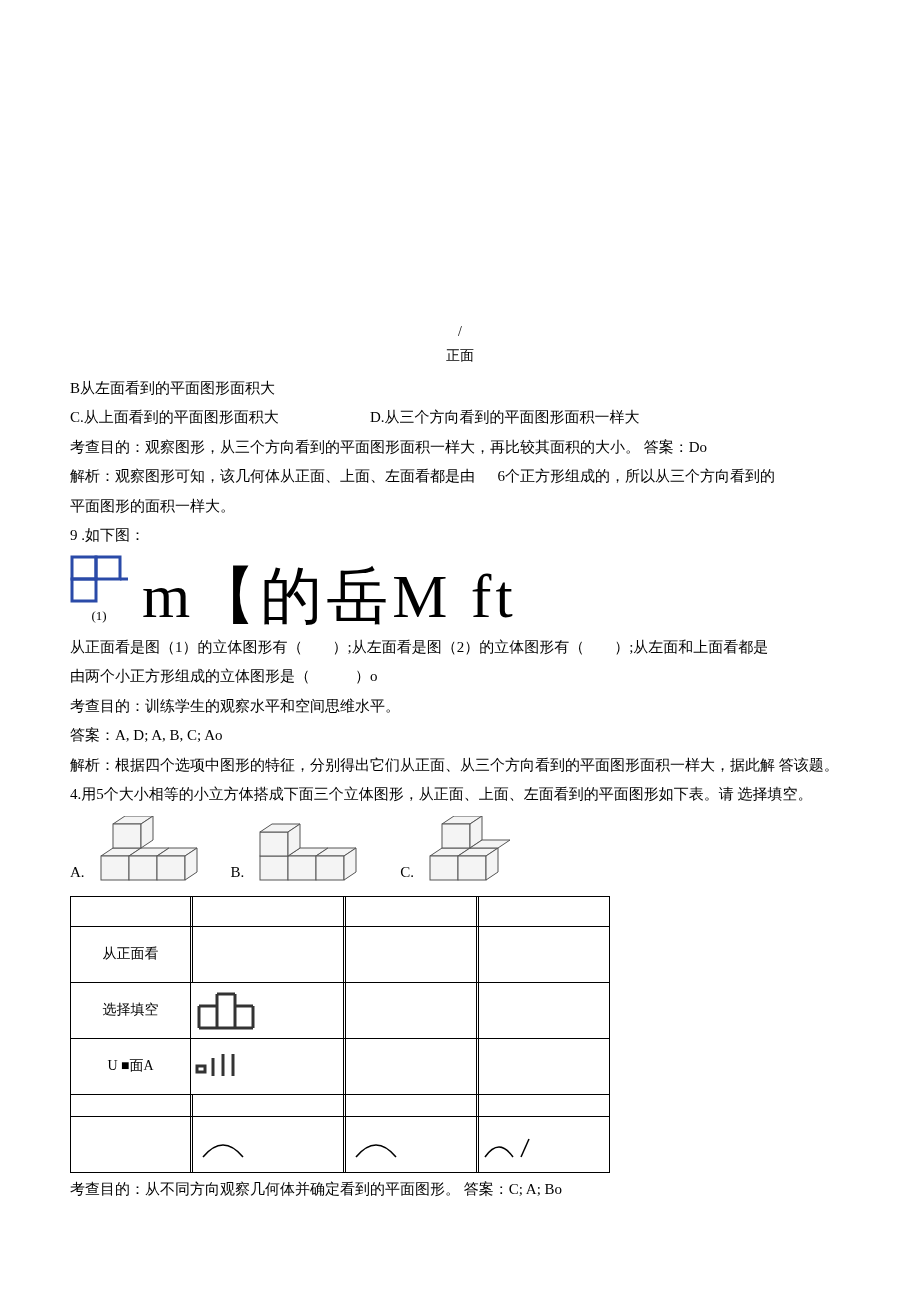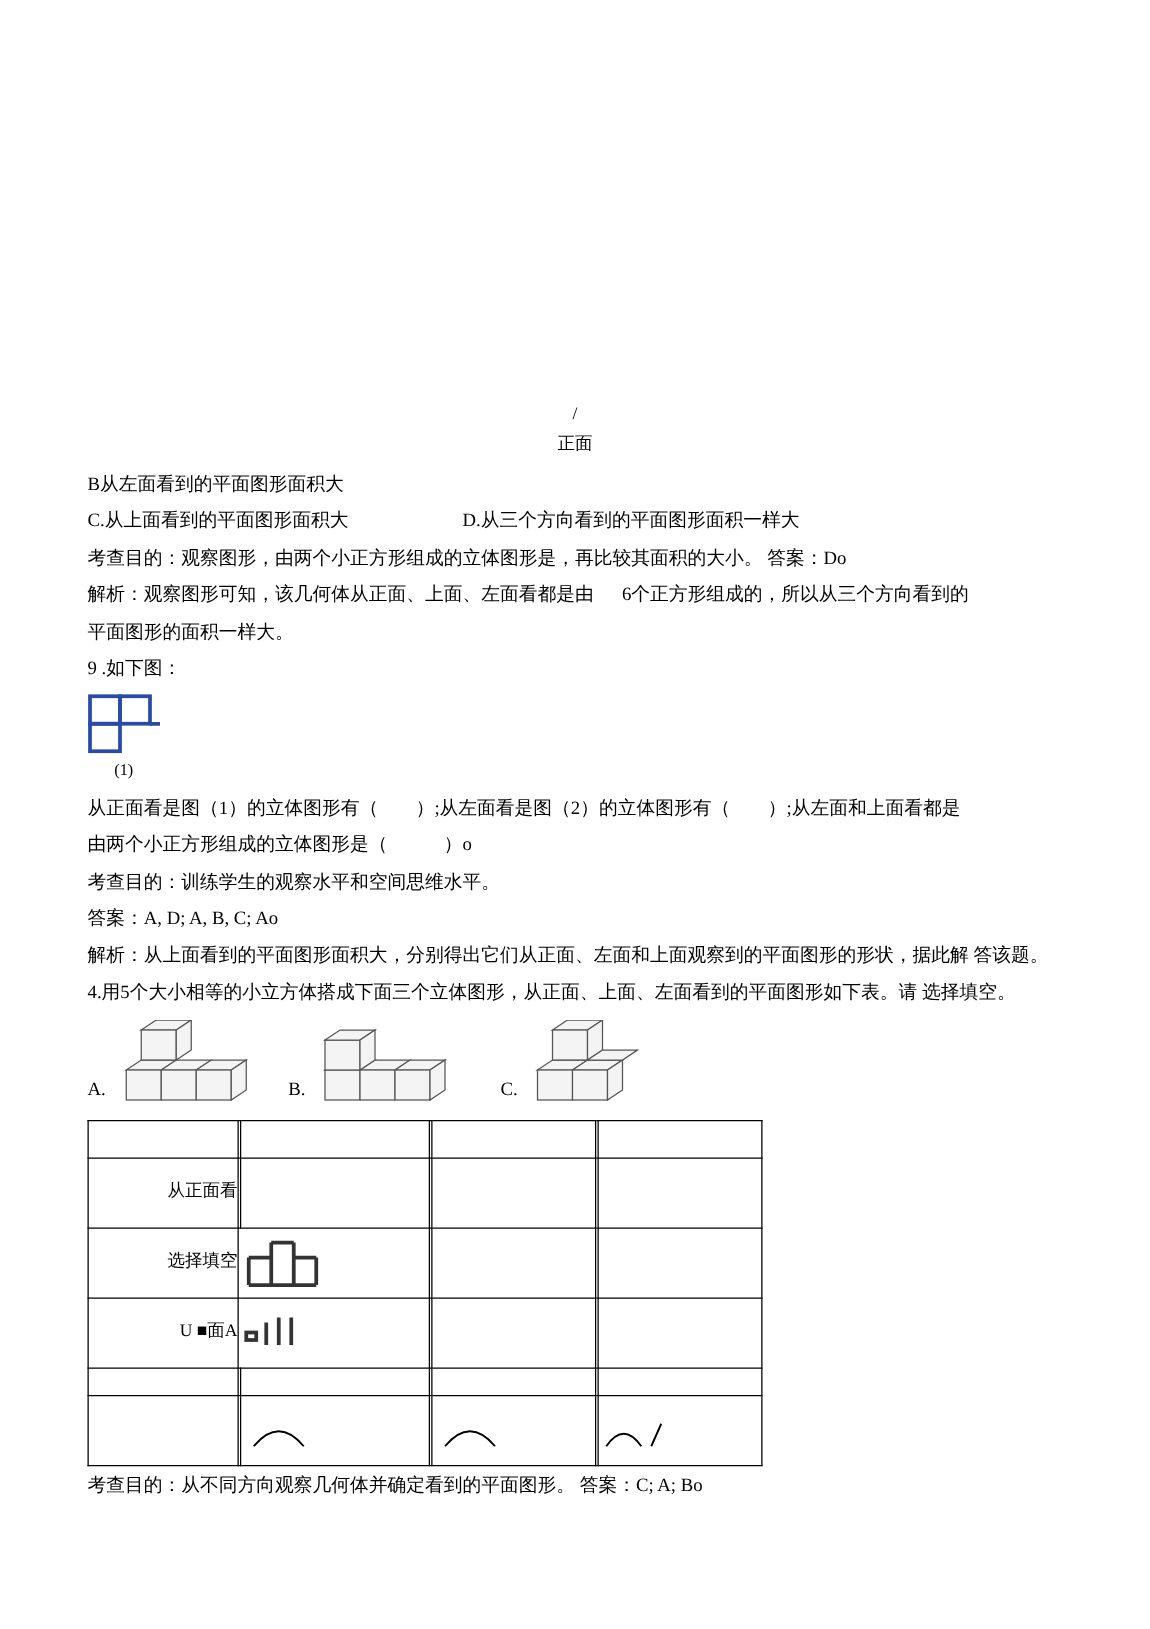--- a/index.html
+++ b/index.html
@@ -44,21 +44,21 @@
   .opt-letter { font-size: 15px; margin-right: 2px; }
   table.views {
     border-collapse: collapse;
     width: 540px;
     margin: 10px 0 4px 0;
   }
   table.views td, table.views th {
     border: 1px solid #000;
     height: 56px;
     font-size: 14px;
-    text-align: right;
+    text-align: center;
     vertical-align: middle;
   }
   table.views td.lbl { width: 120px; }
   table.views tr.head td { height: 30px; }
   table.views tr.blank td { height: 22px; }
   svg { display: block; }
 </style>
 </head>
 <body>
 
@@ -68,21 +68,21 @@
 </div>
 
 <div class="line label-pair">
   <span>B从左面看到的平面图形面积大</span>
 </div>
 <div class="line label-pair">
   <span class="left">C.从上面看到的平面图形面积大</span>
   <span>D.从三个方向看到的平面图形面积一样大</span>
 </div>
 
-<div class="line">考查目的：观察图形，由两个小正方形组成的立体图形是，再比较其面积的大小。 答案：Do</div>
+<div class="line">考查目的：观察图形，从三个方向看到的平面图形面积一样大，再比较其面积的大小。 答案：Do</div>
 <div class="line">
   <span>解析：观察图形可知，该几何体从正面、上面、左面看都是由</span>
   &nbsp;&nbsp;&nbsp;&nbsp;
   <span>6个正方形组成的，所以从三个方向看到的</span>
 </div>
 <div class="line">平面图形的面积一样大。</div>
 
 <div class="line">9 .如下图：</div>
 
 <div class="big-glyph-row">
@@ -90,33 +90,34 @@
     <svg width="58" height="48">
       <g fill="none" stroke="#2a4aa8" stroke-width="3">
         <rect x="2" y="2" width="24" height="22"></rect>
         <rect x="26" y="2" width="24" height="22"></rect>
         <rect x="2" y="24" width="24" height="22"></rect>
         <line x1="50" y1="24" x2="58" y2="24"></line>
       </g>
     </svg>
     <div class="sub-label">(1)</div>
   </div>
+  <div class="big-text">m【的岳M ft</div>
 </div>
 
 <div class="line">
   <span>从正面看是图（1）的立体图形有（</span>
   &nbsp;&nbsp;&nbsp;&nbsp;&nbsp;&nbsp;
   <span>）;从左面看是图（2）的立体图形有（</span>
   &nbsp;&nbsp;&nbsp;&nbsp;&nbsp;&nbsp;
   <span>）;从左面和上面看都是</span>
 </div>
 <div class="line">由两个小正方形组成的立体图形是（　　　）o</div>
 <div class="line">考查目的：训练学生的观察水平和空间思维水平。</div>
 <div class="line">答案：A, D; A, B, C; Ao</div>
-<div class="line">解析：从上面看到的平面图形面积大，分别得出它们从正面、左面和上面观察到的平面图形的形状，据此解 答该题。</div>
+<div class="line">解析：根据四个选项中图形的特征，分别得出它们从正面、从三个方向看到的平面图形面积一样大，据此解 答该题。</div>
 
 <div class="line">4.用5个大小相等的小立方体搭成下面三个立体图形，从正面、上面、左面看到的平面图形如下表。请 选择填空。</div>
 
 <div class="options-row">
   <div class="opt-fig">
     <span class="opt-letter">A.</span>
     <svg width="120" height="70">
       <g fill="#f4f4f4" stroke="#555" stroke-width="1">
         <path d="M10 40 l12 -8 l28 0 l-12 8 z"></path>
         <path d="M38 40 l12 -8 l28 0 l-12 8 z"></path>

